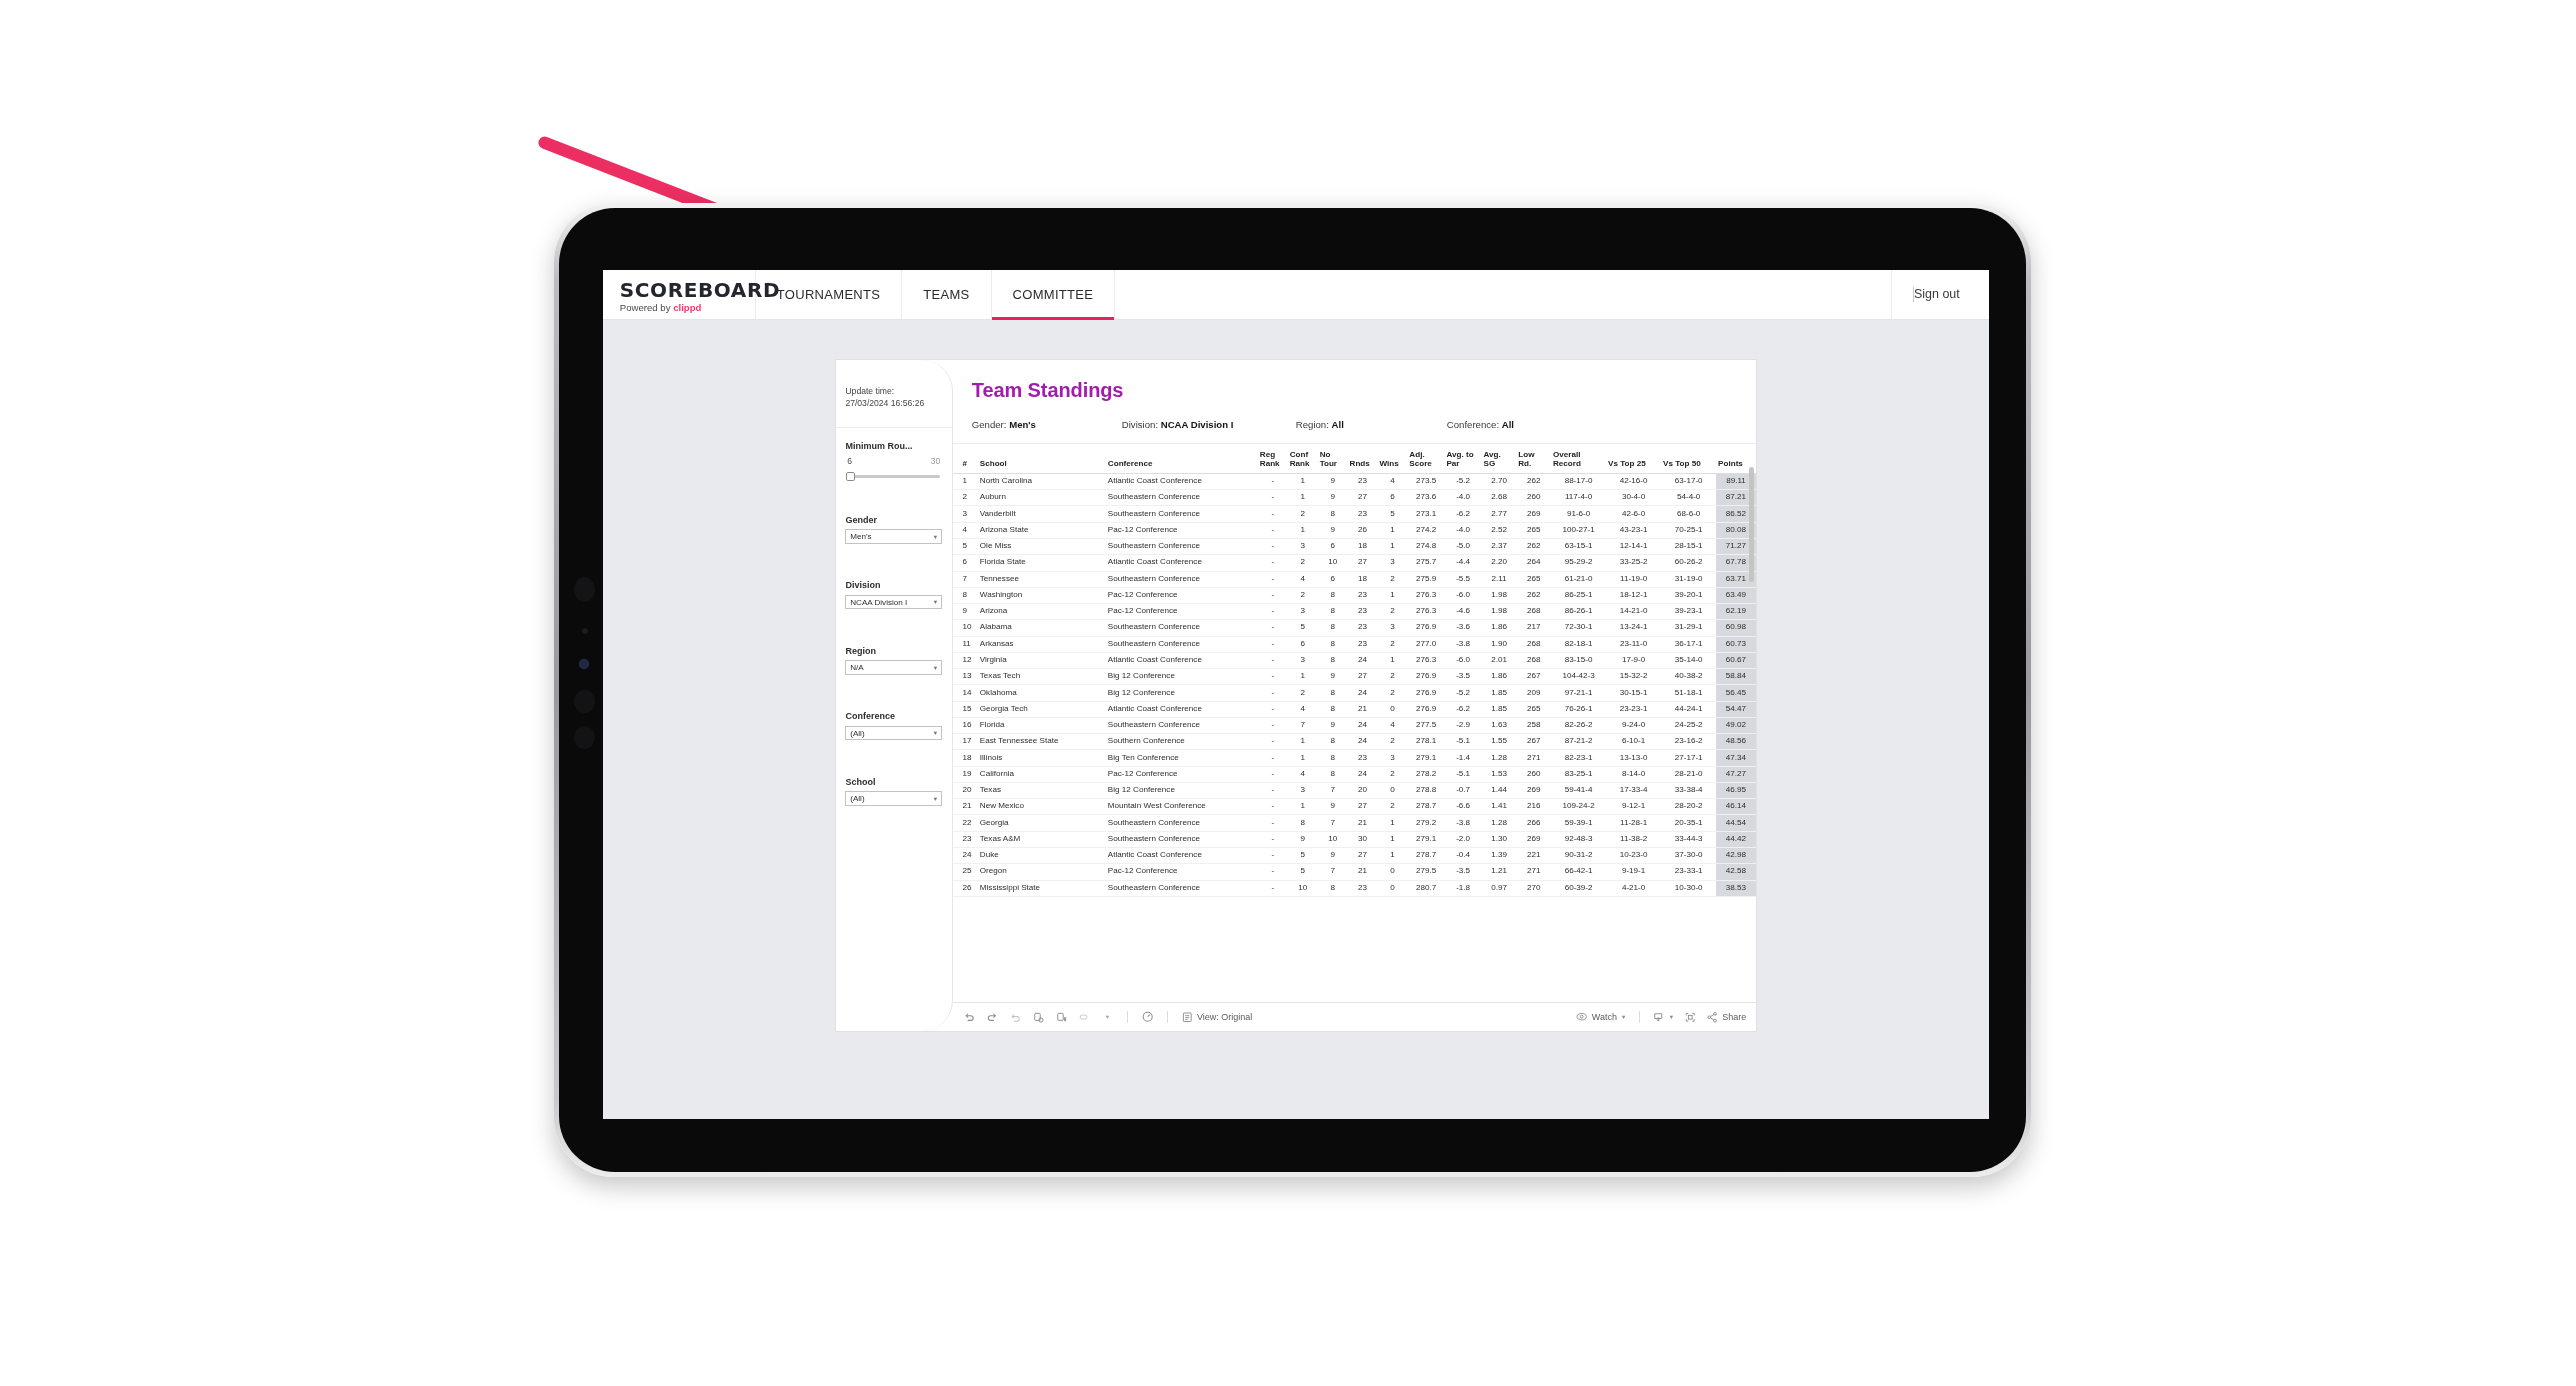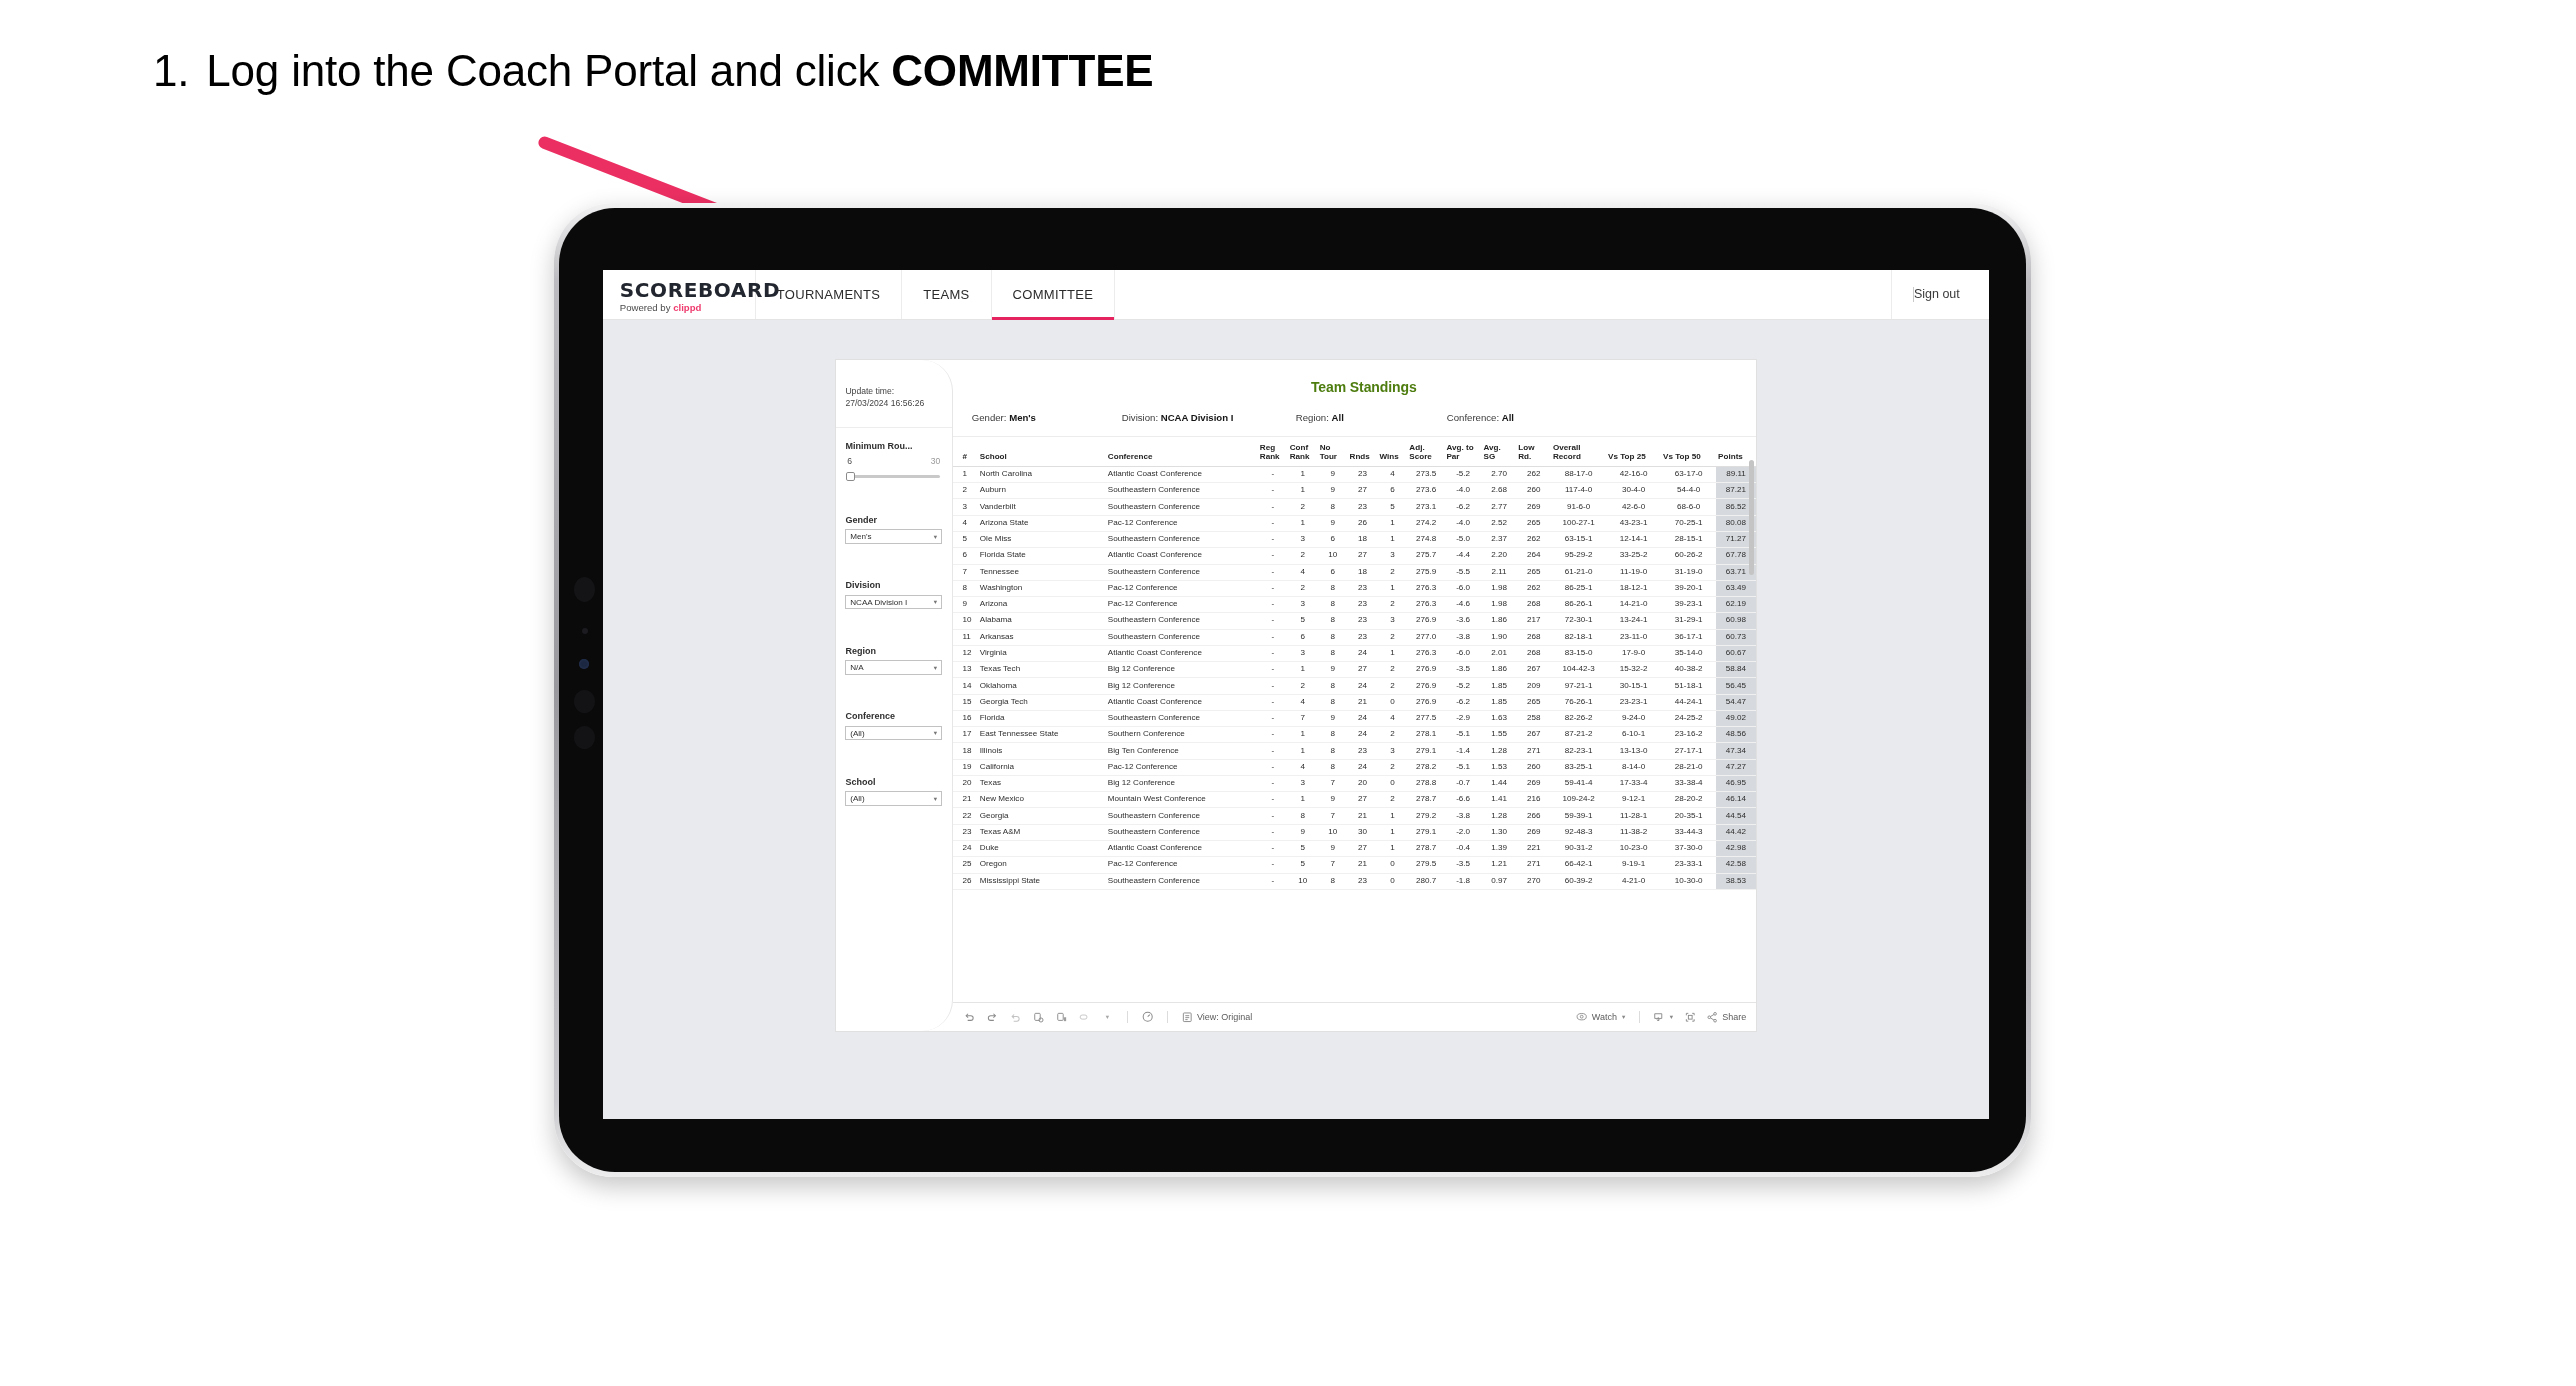--- a/index.html
+++ b/index.html
@@ -152,21 +152,21 @@
     display: flex; align-items: center; justify-content: space-between;
     padding: 0 2.9px 0 3.8px; font-size: 8.1px; color: #2c2c2c;
     cursor: pointer;
   }
   .caret { font-size: 5.8px; color: #777; }
   .filter-pad { height: 21px; }
 
   
   .main-pane { flex: 1; display: flex; flex-direction: column; min-width: 0; }
   .title-block { padding: 19px 0 0 19px; border-bottom: 1px solid #ececec; }
-  .viz-title { font-size: 14px; font-weight: 700; color: #4d7c0f; letter-spacing: -0.1px; text-align: center; }
+  .viz-title { font-size: 20px; font-weight: 700; color: #a21caf; letter-spacing: -0.1px; }
   .param-row { display: flex; margin: 17px 0 13.4px 0; font-size: 9.6px; color: #3a3a3a; }
   .param { margin-right: 0; }
   .param .lbl { color: #3a3a3a; }
   .param .val { font-weight: 700; color: #151515; }
   .p1 { width: 150px; } .p2 { width: 174px; } .p3 { width: 151px; }
 
   
   .table-wrap { flex: 1; overflow: hidden; position: relative; }
   table.std { width: 100%; border-collapse: collapse; table-layout: fixed; }
   table.std th {
@@ -205,23 +205,20 @@
   .tb-ico { width: 14.4px; height: 14.4px; display:flex; align-items:center; justify-content:center; cursor:pointer; }
   .tb-sep { width: 1px; height: 12.5px; background: #dcdcdc; margin: 0 3.8px; }
   .tb-item { display: flex; align-items: center; gap: 3.8px; cursor: pointer; white-space: nowrap; }
   .tb-spacer { flex: 1; }
 </style>
 </head>
 <body>
 
 <div class="slide">
 
-  <div class="slide-title">
-    <span class="num">1.</span><span>Log into the Coach Portal and click </span><b>COMMITTEE</b>
-  </div>
 
 
   <svg class="arrow-svg" viewBox="0 0 2687 1446">
     <path d="M 568 149 L 985 311" stroke="#ec2f63" stroke-width="13" fill="none" stroke-linecap="round"></path>
     <path d="M 1003 332 L 943 305 L 975 264 Z" fill="#ec2f63"></path>
   </svg>
 
   <div class="tablet">
     <div class="tablet-inner">
       <div class="cam-dot cam-a"></div>

